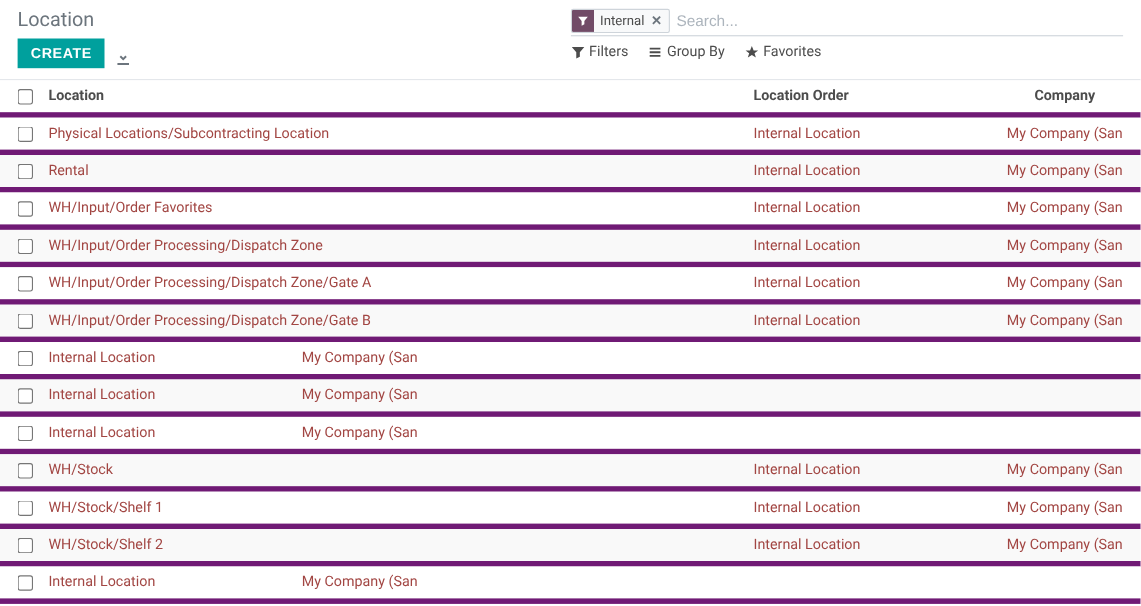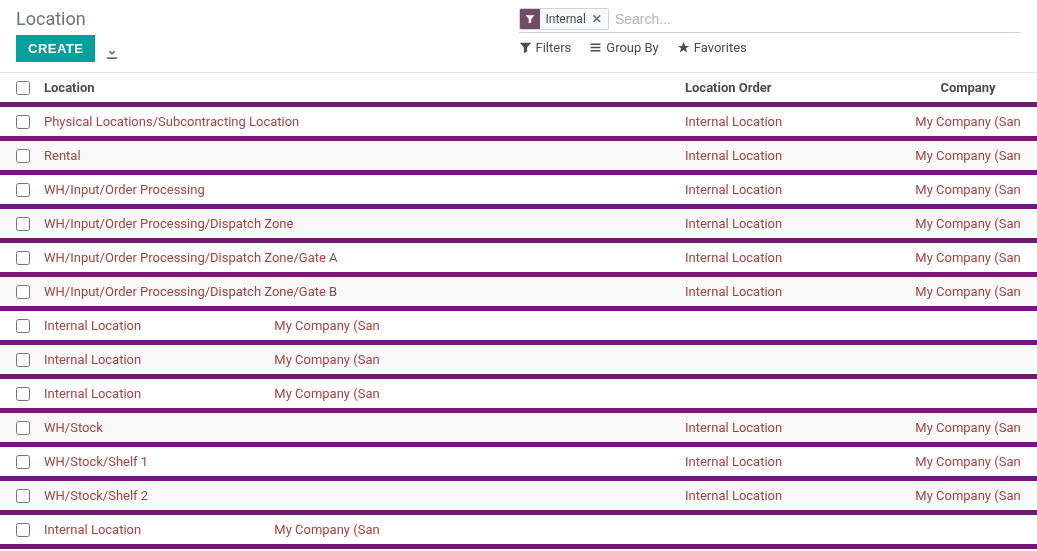--- a/index.html
+++ b/index.html
@@ -195,21 +195,21 @@
           <input type="checkbox" style="">
         </div>
         <div class="col-location">Rental</div>
         <div class="col-type">Internal Location</div>
         <div class="col-company">My Company (San</div>
       </div>
       <div class="list-row">
         <div class="col-check">
           <input type="checkbox" style="">
         </div>
-        <div class="col-location">WH/Input/Order Processing</div>
+        <div class="col-location">WH/Input/Order Favorites</div>
         <div class="col-type">Internal Location</div>
         <div class="col-company">My Company (San</div>
       </div>
       <div class="list-row">
         <div class="col-check">
           <input type="checkbox" style="">
         </div>
         <div class="col-location">WH/Input/Order Processing/Dispatch Zone</div>
         <div class="col-type">Internal Location</div>
         <div class="col-company">My Company (San</div>

